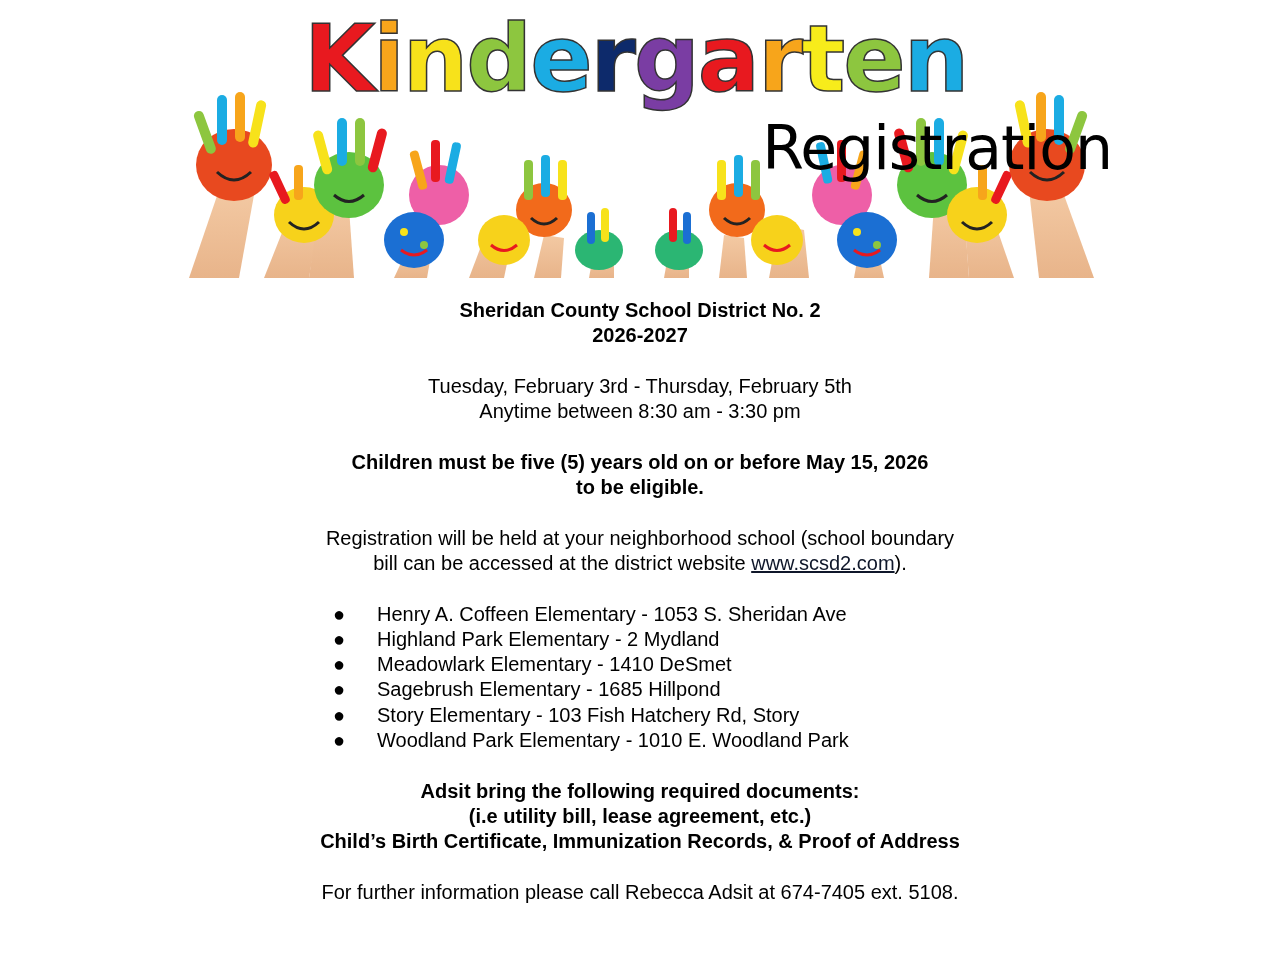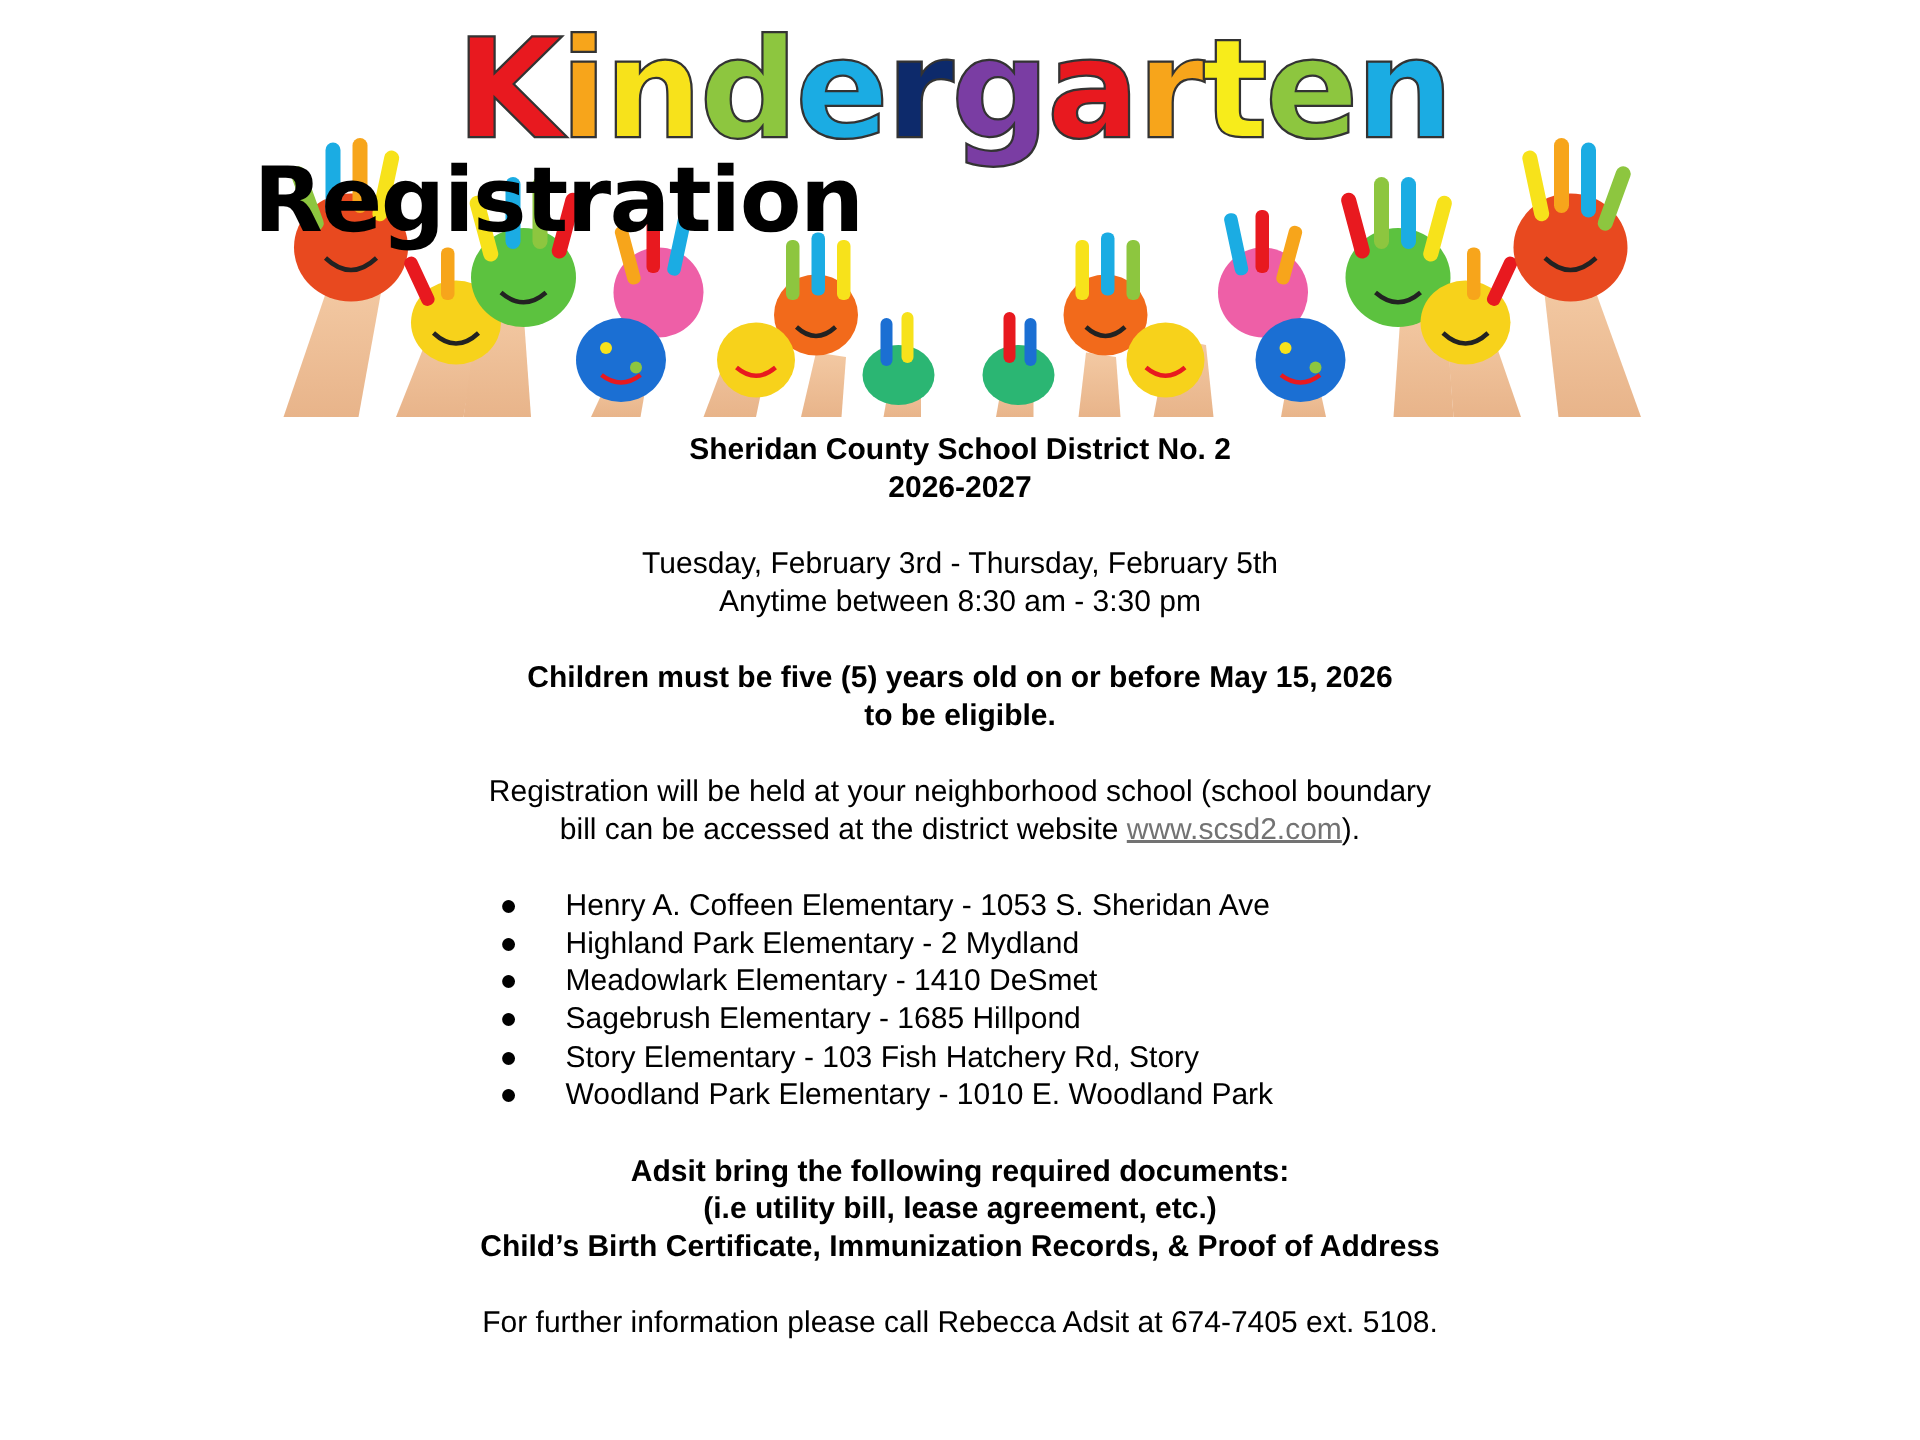--- a/index.html
+++ b/index.html
@@ -1,25 +1,25 @@
 <!DOCTYPE html>
 <html><head>
   <meta charset="utf-8">
   <style>
     html, body { margin: 0; padding: 0; background: #ffffff; }
     body { width: 1280px; height: 960px; position: relative; overflow: hidden; font-family: "Liberation Sans", sans-serif; color: #000; }
 
     .banner { position: absolute; left: 169px; top: 0; width: 943px; height: 278px; overflow: hidden; background: #fff; }
     .title-word { position: absolute; left: 135px; top: 14px; width: 680px; font-family: "DejaVu Sans", sans-serif; font-size: 92px; font-weight: bold; letter-spacing: -2px; line-height: 1; }
     .title-word span { -webkit-text-stroke: 1.5px #333; }
-    .subtitle-word { position: absolute; left: 0; width: 943px; top: 104px; text-align: left; font-family: "DejaVu Sans", sans-serif; font-size: 60px; font-weight: bold; color: #000; line-height: 1; letter-spacing: -1px; }
+    .subtitle-word { position: absolute; left: 0; width: 943px; top: 118px; text-align: right; font-family: "DejaVu Sans", sans-serif; font-size: 60px; font-weight: normal; color: #000; line-height: 1; letter-spacing: -1px; }
 
     .hands { position: absolute; left: 0; top: 0; width: 943px; height: 278px; }
 
-    .content { position: absolute; left: 0; top: 288px; width: 1280px; text-align: center; font-size: 20px; line-height: 25.3px; }
+    .content { position: absolute; left: 0; top: 298px; width: 1280px; text-align: center; font-size: 20px; line-height: 25.3px; }
     .content p { margin: 0; }
     .bold { font-weight: bold; }
     .gap { height: 25.3px; }
     a.link { color: #1155cc; text-decoration: underline; }
 
     .schools { list-style: none; margin: 0; padding: 0; text-align: left; position: relative; left: 0; }
     .schools li { position: relative; padding-left: 377px; height: 25.3px; }
     .schools li .bullet { position: absolute; left: 333px; top: 0; }
   </style>
 </head>
@@ -139,21 +139,21 @@
   <p class="bold">Sheridan County School District No. 2</p>
   <p class="bold">2026-2027</p>
   <div class="gap"></div>
   <p>Tuesday, February 3rd - Thursday, February 5th</p>
   <p>Anytime between 8:30 am - 3:30 pm</p>
   <div class="gap"></div>
   <p class="bold">Children must be five (5) years old on or before May 15, 2026</p>
   <p class="bold">to be eligible.</p>
   <div class="gap"></div>
   <p>Registration will be held at your neighborhood school (school boundary</p>
-  <p><span>bill can be accessed at the district website </span><a class="link" style="color: #737373;">www.scsd2.com</a><span>).</span></p>
+  <p><span>bill can be accessed at the district website </span><a class="link" style="color: #0f172a;">www.scsd2.com</a><span>).</span></p>
   <div class="gap"></div>
   <ul class="schools">
     <li><span class="bullet">●</span><span>Henry A. Coffeen Elementary - 1053 S. Sheridan Ave</span></li>
     <li><span class="bullet">●</span><span>Highland Park Elementary - 2 Mydland</span></li>
     <li><span class="bullet">●</span><span>Meadowlark Elementary - 1410 DeSmet</span></li>
     <li><span class="bullet">●</span><span>Sagebrush Elementary - 1685 Hillpond</span></li>
     <li><span class="bullet">●</span><span>Story Elementary - 103 Fish Hatchery Rd, Story</span></li>
     <li><span class="bullet">●</span><span>Woodland Park Elementary - 1010 E. Woodland Park</span></li>
   </ul>
   <div class="gap"></div>

